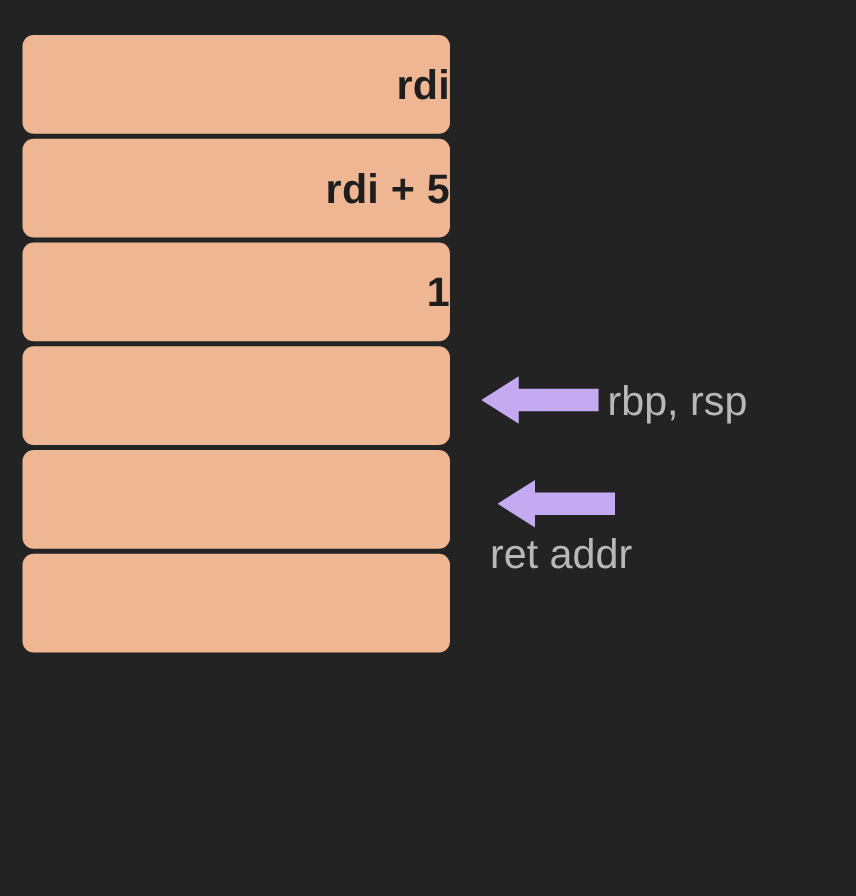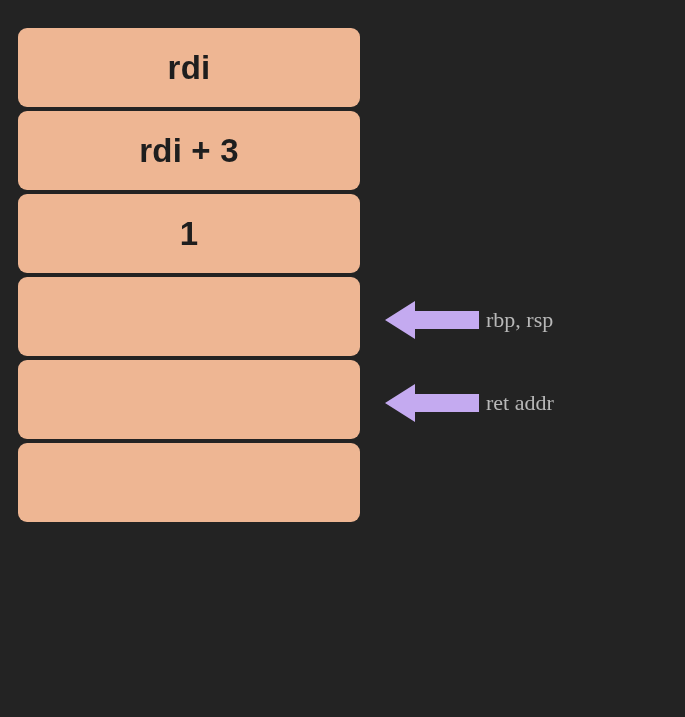--- a/index.html
+++ b/index.html
@@ -33,21 +33,21 @@
   .stack-cell {
     position: relative;
     box-sizing: border-box;
     width: 342px;
     height: 79px;
     margin-bottom: 4px;
     background: #eeb693;
     border-radius: 9px;
     display: flex;
     align-items: center;
-    justify-content: center;
+    justify-content: flex-end;
   }
 
   .cell-label {
     font-size: 33px;
     font-weight: bold;
     color: #1e1e1e;
     letter-spacing: 0.2px;
     line-height: 1;
     white-space: nowrap;
   }
@@ -65,42 +65,41 @@
   }
 
   .annotation-arrow {
     display: block;
     width: 94px;
     height: 46px;
     flex: 0 0 auto;
   }
 
   .annotation-text {
-    font-size: 22px;
+    font-size: 33px;
     font-weight: normal;
     color: #b8b8b8;
     line-height: 1;
     white-space: nowrap;
     margin-left: 7px;
-    font-family: Liberation Serif, serif;
   }
 </style>
 </head>
 <body>
 
 <div id="stack-diagram">
 
   <div class="stack-column">
 
     <div class="stack-cell">
       <span class="cell-label">rdi</span>
     </div>
 
     <div class="stack-cell">
-      <span class="cell-label">rdi + 3</span>
+      <span class="cell-label">rdi + 5</span>
     </div>
 
     <div class="stack-cell">
       <span class="cell-label">1</span>
     </div>
 
 
 
     <div class="stack-cell">
       
@@ -116,20 +115,20 @@
 
   </div>
 
   <div class="annotation" style="left: 385px; top: 297px;">
     <svg class="annotation-arrow" viewBox="0 0 94 46">
       <path d="M 0 23 L 30 4 L 30 14 L 94 14 L 94 32 L 30 32 L 30 42 Z" fill="#c4aaf0"></path>
     </svg>
     <span class="annotation-text">rbp, rsp</span>
   </div>
 
-  <div class="annotation" style="left: 385px; top: 380px;">
+  <div class="annotation" style="left: 385px; top: 380px; flex-direction: column;">
     <svg class="annotation-arrow" viewBox="0 0 94 46">
       <path d="M 0 23 L 30 4 L 30 14 L 94 14 L 94 32 L 30 32 L 30 42 Z" fill="#c4aaf0"></path>
     </svg>
     <span class="annotation-text">ret addr</span>
   </div>
 
 </div>
 
 </body></html>

